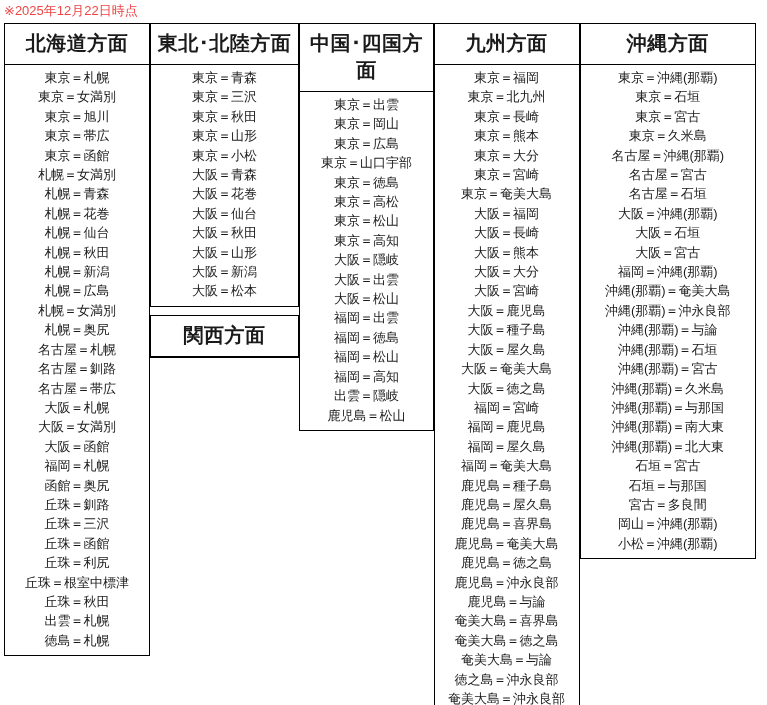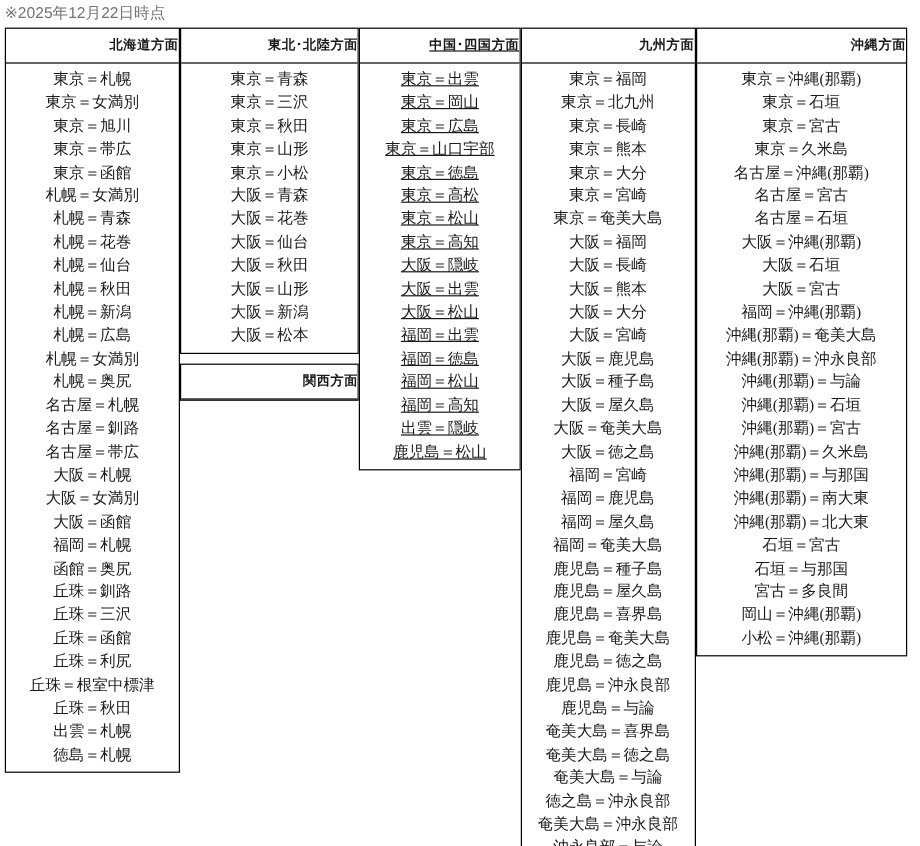--- a/index.html
+++ b/index.html
@@ -12,53 +12,53 @@
     height: 705px;
     font-family: "Liberation Sans", "DejaVu Sans", sans-serif;
     color: #1a1a1a;
     position: relative;
     overflow: hidden;
   }
   .note {
     font-size: 13px;
     line-height: 16px;
     padding: 3px 0 4px 4px;
-    color: #737373;
+    color: #ef4444;
     letter-spacing: 0px;
   }
   .board {
     position: relative;
     margin-left: 4px;
     width: 752px;
   }
   .cols {
     display: flex;
     align-items: flex-start;
   }
   .col {
     display: flex;
     flex-direction: column;
   }
   .col-0 { width: 152px; }
   .col-1 { width: 156px; }
-  .col-2 { width: 140px; text-decoration: underline; }
+  .col-2 { width: 140px; }
   .col-3 { width: 152px; }
-  .col-4 { width: 184px; font-family: Liberation Serif, serif; }
+  .col-4 { width: 184px; }
 
   .tbl {
     border: 1.6px solid #000;
     border-collapse: collapse;
     background: #fff;
     box-sizing: border-box;
     width: 100%;
   }
   .tbl .hd {
-    font-size: 11px;
+    font-size: 20px;
     font-weight: bold;
-    text-align: right;
+    text-align: center;
     padding: 6px 0 7px 0;
     border-bottom: 1.6px solid #000;
     letter-spacing: 0.5px;
   }
   .tbl .body {
     padding: 3px 0 5px 0;
   }
   .row {
     font-size: 13px;
     line-height: 19.4px;

